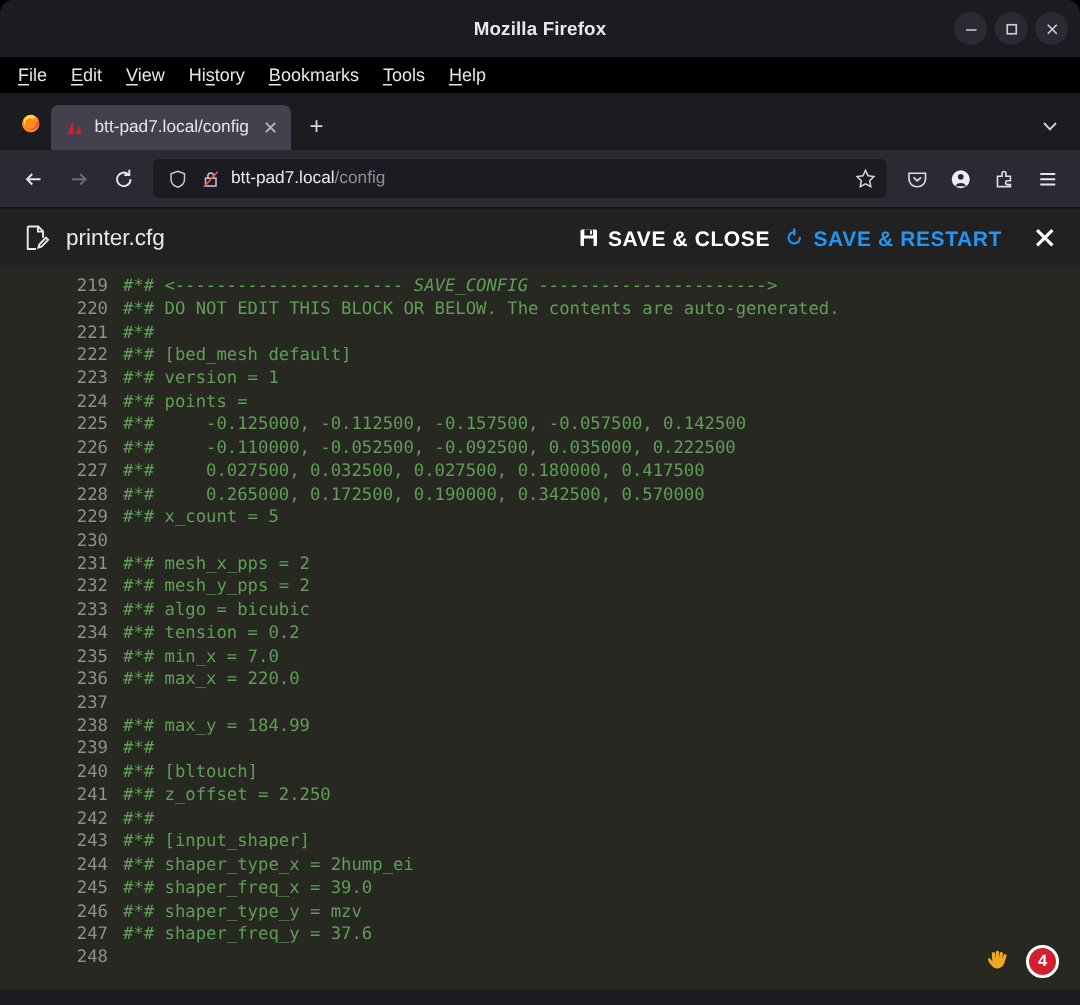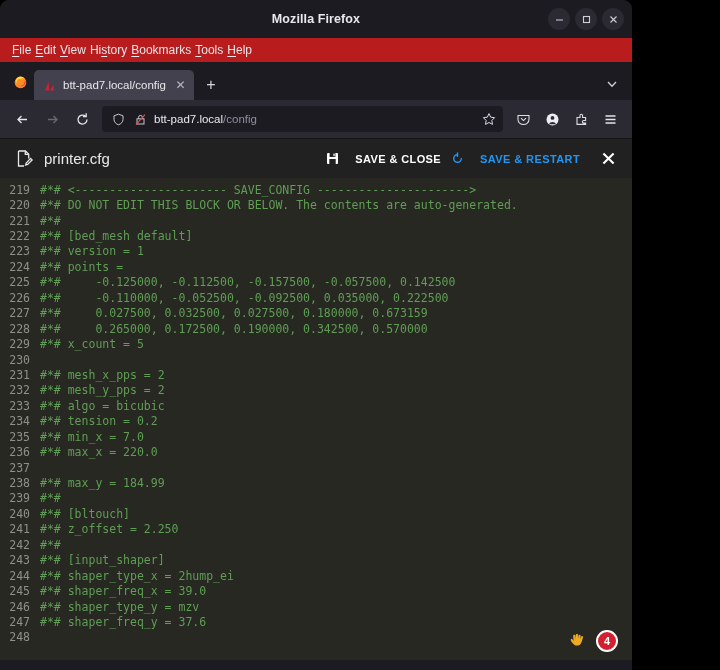--- a/index.html
+++ b/index.html
@@ -8,21 +8,21 @@
     width: 720px;
     height: 670px;
     overflow: hidden;
     background: #000000;
     font-family: "Liberation Sans", sans-serif;
   }
 
   #window {
     position: absolute;
     left: 0; top: 0;
-    width: 632px; height: 670px;
+    width: 720px; height: 670px;
     background: #1c1b22;
     border-radius: 9px 9px 0 0;
     overflow: hidden;
   }
 
   
   #titlebar {
     position: relative;
     height: 38px;
     background: #1c1b22;
@@ -51,25 +51,25 @@
     display: flex; align-items: center; justify-content: center;
     color: #cfcfd8;
     font-size: 11px;
     line-height: 1;
   }
   .winbtn svg { display: block; }
 
   
   #menubar {
     height: 24px;
-    background: #b91c1c;
+    background: #000000;
     display: flex;
     align-items: center;
     padding-left: 12px;
-    gap: 4px;
+    gap: 16px;
   }
   #menubar .mi {
     font-size: 12px;
     color: #e6e6eb;
     white-space: nowrap;
   }
   #menubar .mi u { text-decoration: underline; text-underline-offset: 2px; }
 
   
   #tabstrip {
@@ -208,22 +208,22 @@
   }
   #editorhdr .fileicon { width: 20px; height: 20px; flex:0 0 auto; display:flex; align-items:center; justify-content:center;}
   #editorhdr .filename {
     font-size: 15px;
     color: #e9e9e9;
     flex: 1 1 auto;
   }
   .hdrbtn {
     display: flex;
     align-items: center;
-    gap: 16px;
-    font-size: 11px;
+    gap: 6px;
+    font-size: 14px;
     font-weight: bold;
     letter-spacing: .4px;
     white-space: nowrap;
   }
   .hdrbtn.white { color: #ffffff; }
   .hdrbtn.blue  { color: #2196f3; }
   #closebtn {
     width: 24px; height: 24px;
     display: flex; align-items: center; justify-content: center;
     color: #ffffff;
@@ -238,20 +238,21 @@
     overflow: hidden;
     font-family: "DejaVu Sans Mono", "Liberation Mono", monospace;
     font-size: 11.5px;
     padding-top: 4px;
   }
   .codeline {
     display: flex;
     height: 15.45px;
     align-items: center;
     white-space: pre;
+    padding-left: 42px;
   }
   .codeline .ln {
     width: 40px;
     text-align: right;
     padding-right: 10px;
     color: #8f908a;
     flex: 0 0 auto;
   }
   .codeline .src {
     color: #5f9e54;
@@ -449,29 +450,29 @@
     <div id="closebtn">
       <svg width="15" height="15" viewBox="0 0 15 15">
         <line x1="2.4" y1="2.4" x2="12.6" y2="12.6" stroke="#ffffff" stroke-width="2.1"></line>
         <line x1="12.6" y1="2.4" x2="2.4" y2="12.6" stroke="#ffffff" stroke-width="2.1"></line>
       </svg>
     </div>
   </div>
 
   <div id="codearea" style="background: rgb(39, 40, 34);">
     <div id="codelines" style="color: rgb(95, 158, 84);">
-        <div class="codeline"><span class="ln" style="color: rgb(143, 144, 138);">219</span><span class="src" style="color: rgb(95, 158, 84);">#*# &lt;---------------------- SAVE_CONFIG ----------------------&gt;</span></div>
+        <div class="codeline"><span class="ln" style="color: rgb(143, 144, 138);">219</span><span class="src" style="color: rgb(95, 158, 84); font-style: italic;">#*# &lt;---------------------- SAVE_CONFIG ----------------------&gt;</span></div>
         <div class="codeline"><span class="ln" style="color: rgb(143, 144, 138);">220</span><span class="src" style="color: rgb(95, 158, 84);">#*# DO NOT EDIT THIS BLOCK OR BELOW. The contents are auto-generated.</span></div>
         <div class="codeline"><span class="ln" style="color: rgb(143, 144, 138);">221</span><span class="src" style="color: rgb(95, 158, 84);">#*#</span></div>
         <div class="codeline"><span class="ln" style="color: rgb(143, 144, 138);">222</span><span class="src" style="color: rgb(95, 158, 84);">#*# [bed_mesh default]</span></div>
         <div class="codeline"><span class="ln" style="color: rgb(143, 144, 138);">223</span><span class="src" style="color: rgb(95, 158, 84);">#*# version = 1</span></div>
         <div class="codeline"><span class="ln" style="color: rgb(143, 144, 138);">224</span><span class="src" style="color: rgb(95, 158, 84);">#*# points =</span></div>
         <div class="codeline"><span class="ln" style="color: rgb(143, 144, 138);">225</span><span class="src" style="color: rgb(95, 158, 84);">#*#     -0.125000, -0.112500, -0.157500, -0.057500, 0.142500</span></div>
         <div class="codeline"><span class="ln" style="color: rgb(143, 144, 138);">226</span><span class="src" style="color: rgb(95, 158, 84);">#*#     -0.110000, -0.052500, -0.092500, 0.035000, 0.222500</span></div>
-        <div class="codeline"><span class="ln" style="color: rgb(143, 144, 138);">227</span><span class="src" style="color: rgb(95, 158, 84);">#*#     0.027500, 0.032500, 0.027500, 0.180000, 0.673159</span></div>
+        <div class="codeline"><span class="ln" style="color: rgb(143, 144, 138);">227</span><span class="src" style="color: rgb(95, 158, 84);">#*#     0.027500, 0.032500, 0.027500, 0.180000, 0.417500</span></div>
         <div class="codeline"><span class="ln" style="color: rgb(143, 144, 138);">228</span><span class="src" style="color: rgb(95, 158, 84);">#*#     0.265000, 0.172500, 0.190000, 0.342500, 0.570000</span></div>
         <div class="codeline"><span class="ln" style="color: rgb(143, 144, 138);">229</span><span class="src" style="color: rgb(95, 158, 84);">#*# x_count = 5</span></div>
         <div class="codeline"><span class="ln" style="color: rgb(143, 144, 138);">230</span></div>
         <div class="codeline"><span class="ln" style="color: rgb(143, 144, 138);">231</span><span class="src" style="color: rgb(95, 158, 84);">#*# mesh_x_pps = 2</span></div>
         <div class="codeline"><span class="ln" style="color: rgb(143, 144, 138);">232</span><span class="src" style="color: rgb(95, 158, 84);">#*# mesh_y_pps = 2</span></div>
         <div class="codeline"><span class="ln" style="color: rgb(143, 144, 138);">233</span><span class="src" style="color: rgb(95, 158, 84);">#*# algo = bicubic</span></div>
         <div class="codeline"><span class="ln" style="color: rgb(143, 144, 138);">234</span><span class="src" style="color: rgb(95, 158, 84);">#*# tension = 0.2</span></div>
         <div class="codeline"><span class="ln" style="color: rgb(143, 144, 138);">235</span><span class="src" style="color: rgb(95, 158, 84);">#*# min_x = 7.0</span></div>
         <div class="codeline"><span class="ln" style="color: rgb(143, 144, 138);">236</span><span class="src" style="color: rgb(95, 158, 84);">#*# max_x = 220.0</span></div>
         <div class="codeline"><span class="ln" style="color: rgb(143, 144, 138);">237</span></div>

